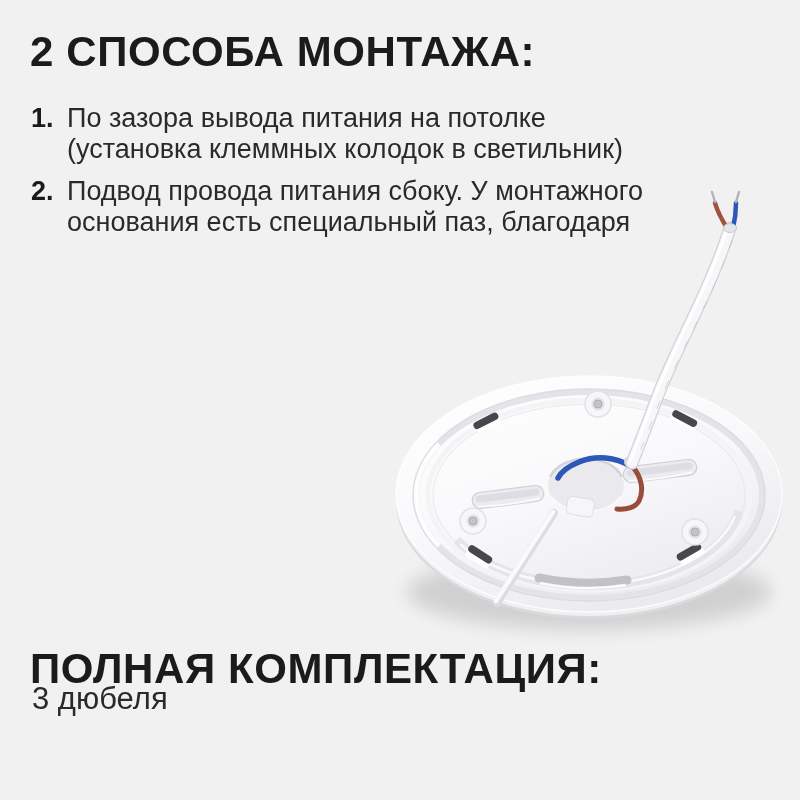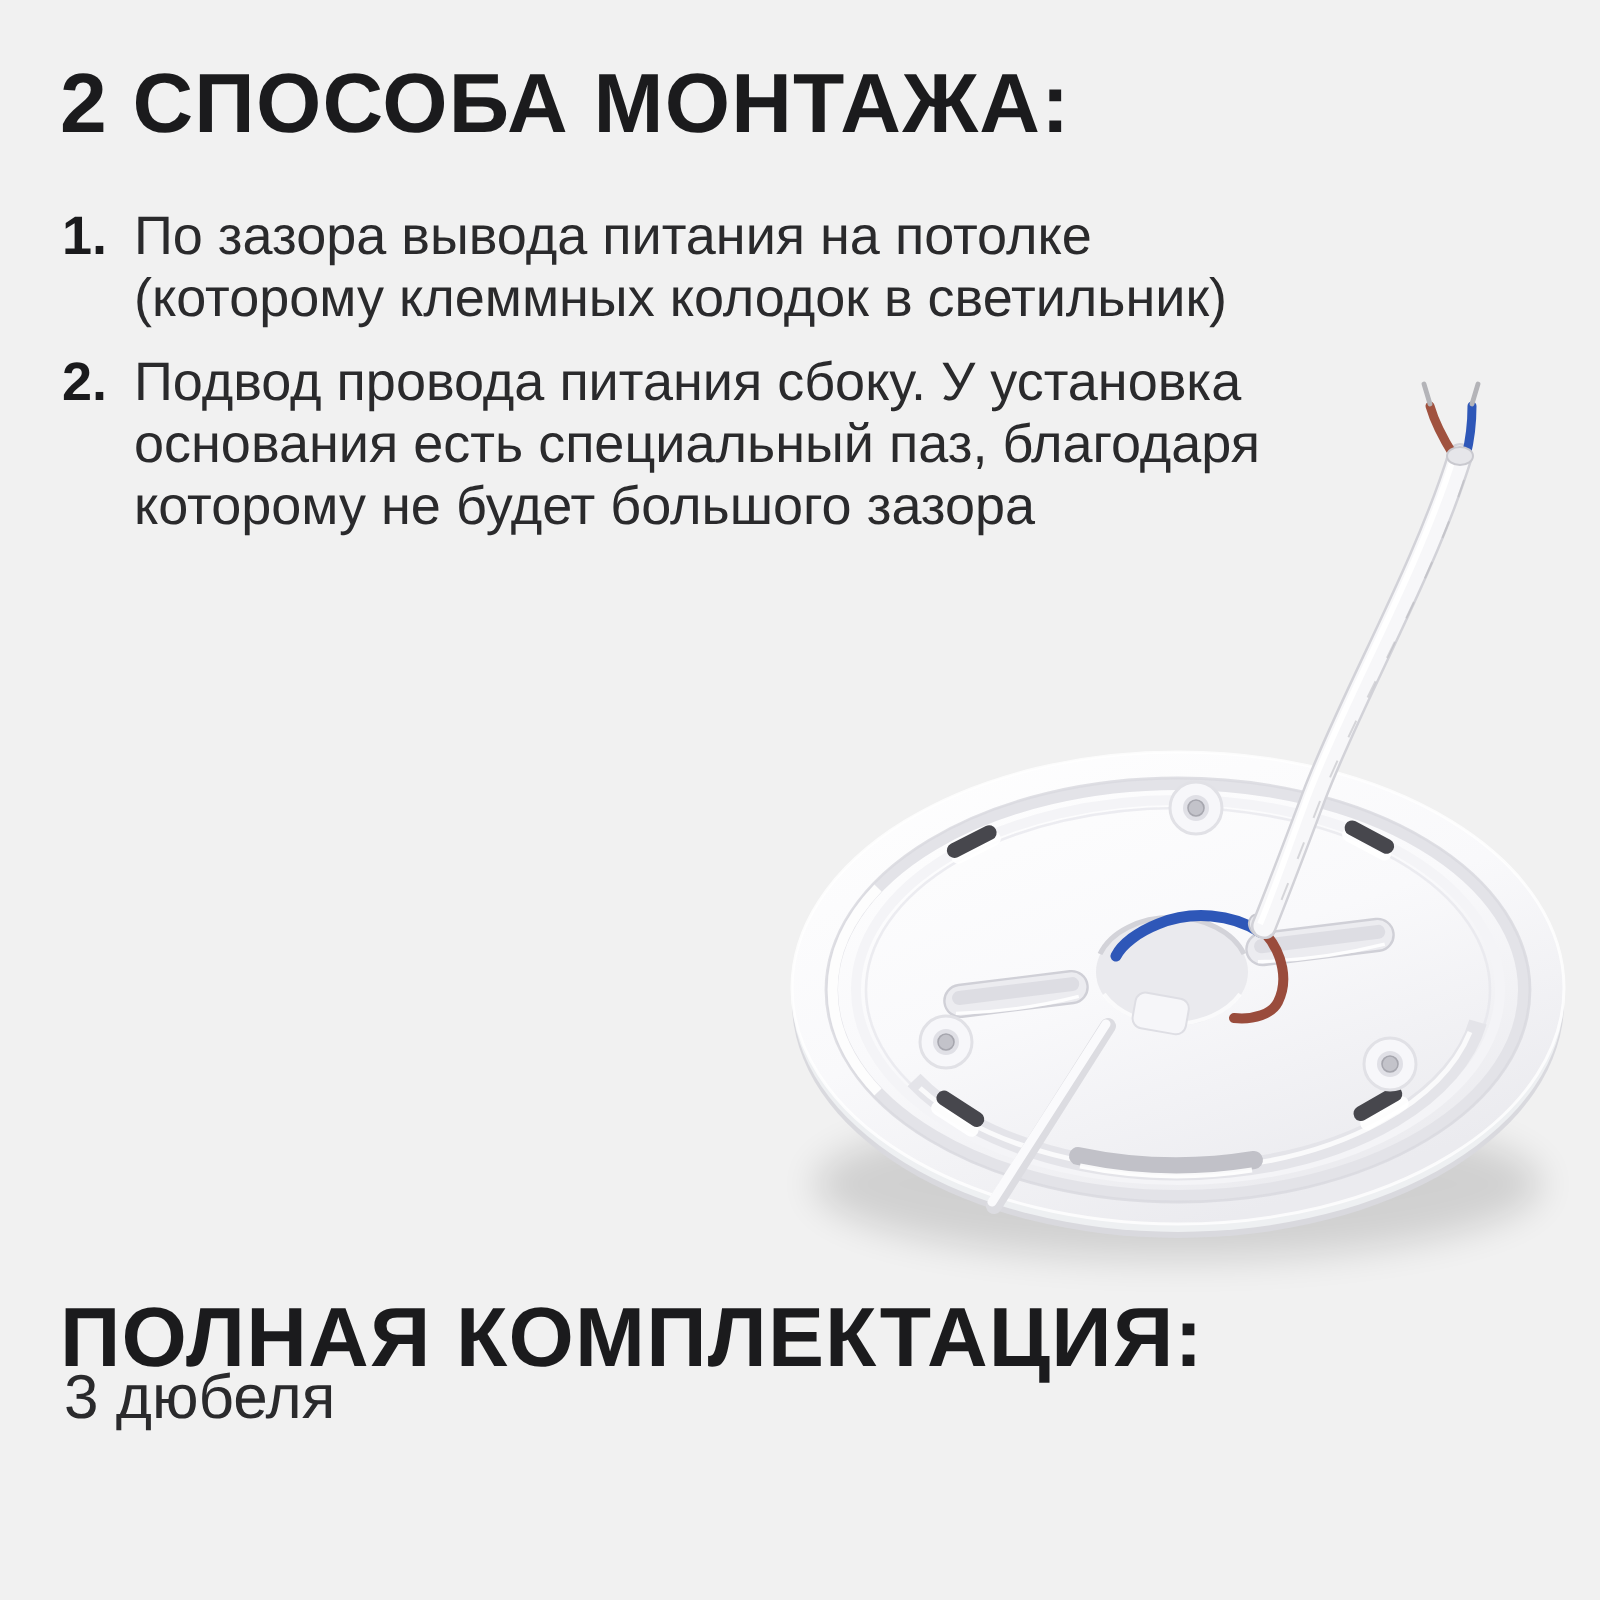--- a/index.html
+++ b/index.html
@@ -45,30 +45,29 @@
 <body>
 
 <div class="canvas">
 
   <div class="heading top">2 СПОСОБА МОНТАЖА:</div>
 
   <div class="method method-1">
     <span class="num">1.</span>
     <div class="lines">
       <div>По зазора вывода питания на потолке</div>
-      <div>(которому клеммных колодок в светильник)</div>
+      <div>(установка клеммных колодок в светильник)</div>
     </div>
   </div>
 
   <div class="method method-2">
     <span class="num">2.</span>
     <div class="lines">
-      <div>Подвод провода питания сбоку. У установка</div>
+      <div>Подвод провода питания сбоку. У монтажного</div>
       <div>основания есть специальный паз, благодаря</div>
-      <div>которому не будет большого зазора</div>
     </div>
   </div>
 
   <svg class="photo" viewBox="0 0 800 800" role="img" aria-label="Белое монтажное основание светильника с проводом питания (синяя и коричневая жилы)">
     <defs>
       <linearGradient id="plateGrad" x1="0" y1="0" x2="0.55" y2="1">
         <stop offset="0" stop-color="#ffffff"></stop>
         <stop offset="0.55" stop-color="#f9f9fb"></stop>
         <stop offset="1" stop-color="#ebebef"></stop>
       </linearGradient>

